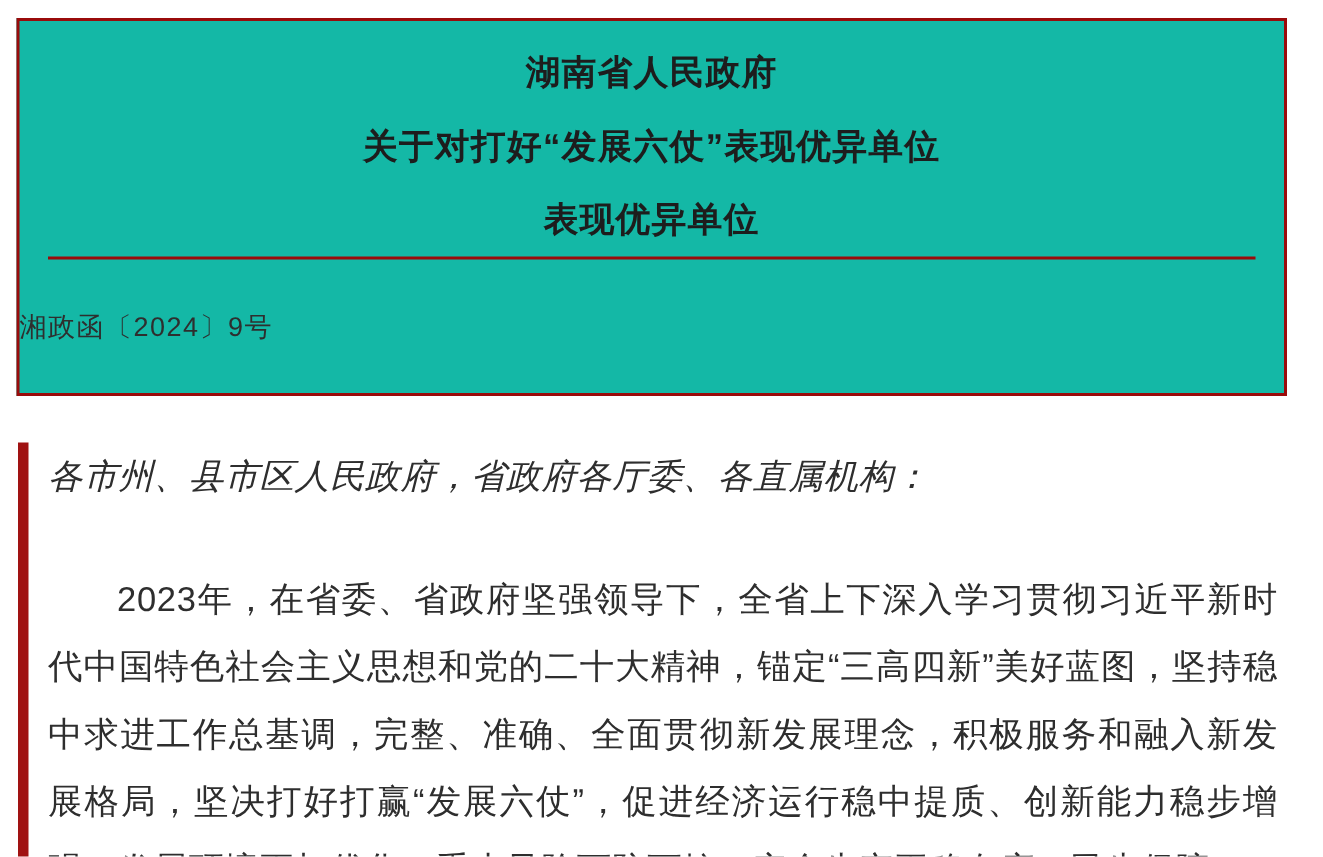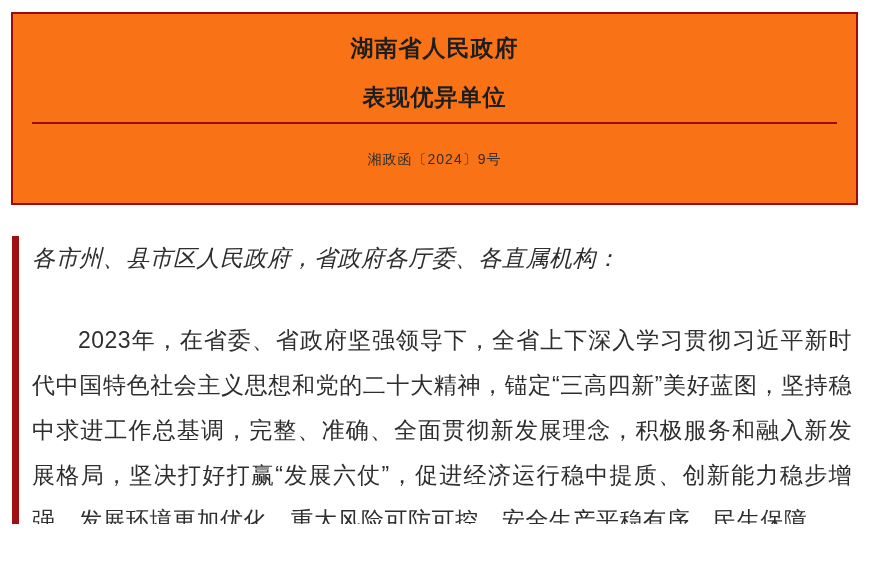--- a/index.html
+++ b/index.html
@@ -15,42 +15,41 @@
     width: 882px;
     height: 571px;
     position: relative;
   }
   
   .header-box {
     box-sizing: border-box;
     margin: 12px 24px 0 11px;
     border: 2px solid #9a0b0b;
     padding: 10px 0 30px 0;
-    background: #f97316;
+    background: #14b8a6;
   }
   .title-line {
     margin: 0;
     font-size: 23px;
     line-height: 49px;
     font-weight: bold;
     text-align: center;
     color: #1d1d1d;
     letter-spacing: 1px;
   }
   .divider {
     border: 0;
     border-top: 2px solid #9a0b0b;
     margin: 0 19px;
     height: 0;
   }
   .doc-number {
-    margin-top: 21px;
-    font-size: 14px;
+    margin-top: 31px;
+    font-size: 18px;
     line-height: 28px;
-    text-align: center;
     color: #2e2e2e;
     letter-spacing: 1px;
   }
   
   .body-block {
     box-sizing: border-box;
     margin: 31px 30px 0 12px;
     border-left: 7px solid #a01212;
     padding-left: 13px;
     height: 288px;
@@ -74,20 +73,21 @@
     text-align: justify;
   }
 </style>
 </head>
 <body>
 
 <div class="doc">
 
   <div class="header-box">
     <h1 class="title-line">湖南省人民政府</h1>
+    <h1 class="title-line">关于对打好“发展六仗”表现优异单位</h1>
     <h1 class="title-line">表现优异单位</h1>
     <hr class="divider">
     <div class="doc-number">湘政函〔2024〕9号</div>
   </div>
 
   <div class="body-block">
     <p class="salutation">各市州、县市区人民政府，省政府各厅委、各直属机构：</p>
     <p class="paragraph">2023年，在省委、省政府坚强领导下，全省上下深入学习贯彻习近平新时代中国特色社会主义思想和党的二十大精神，锚定“三高四新”美好蓝图，坚持稳中求进工作总基调，完整、准确、全面贯彻新发展理念，积极服务和融入新发展格局，坚决打好打赢“发展六仗”，促进经济运行稳中提质、创新能力稳步增强、发展环境更加优化、重大风险可防可控、安全生产平稳有序、民生保障</p>
   </div>
 

